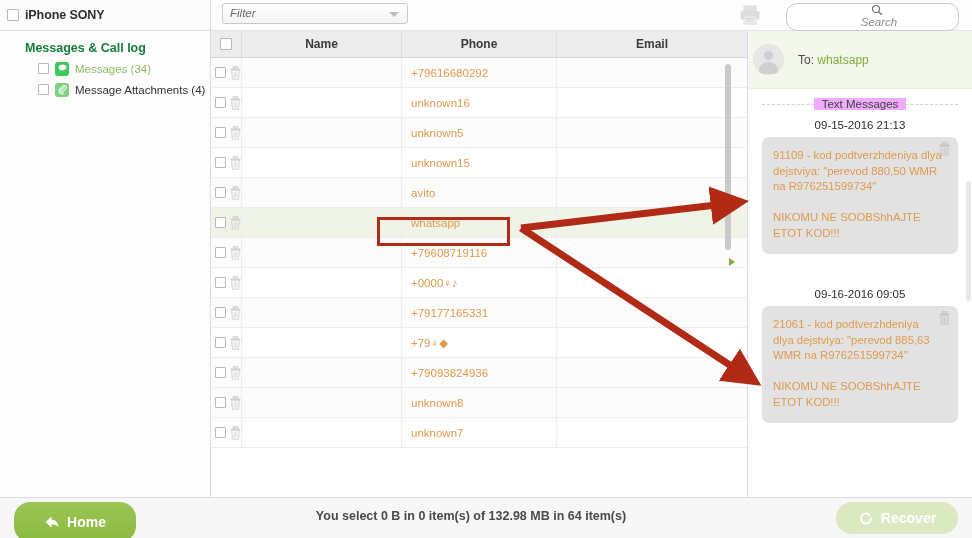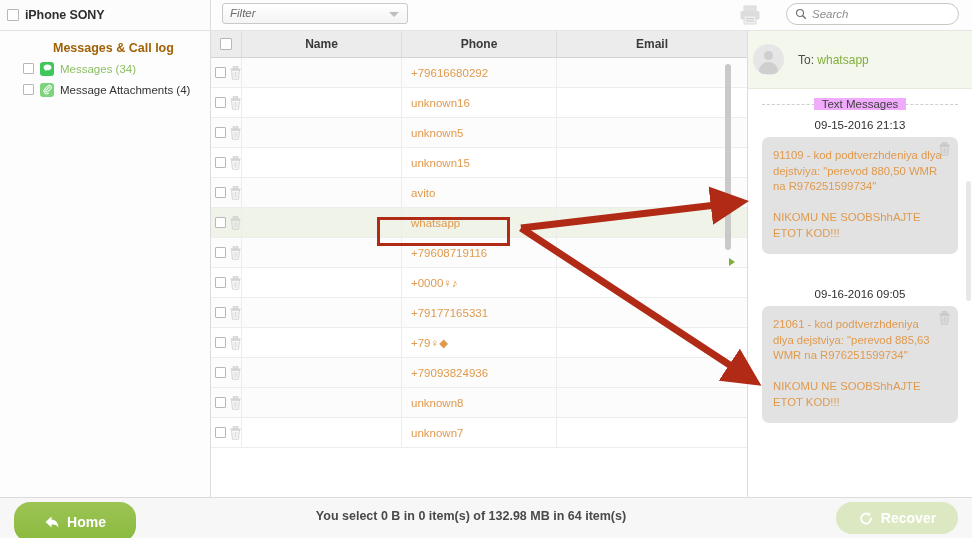--- a/index.html
+++ b/index.html
@@ -37,28 +37,27 @@
     border-radius: 1px;
     display: inline-block;
     flex: 0 0 auto;
   }
   #device-name {
     font-size: 12.5px; font-weight: bold; color: #2f2f2f;
     margin-left: 6px;
     letter-spacing: -0.1px;
   }
   #group-title {
-    font-size: 12.5px; font-weight: bold; color: #a16207;
+    font-size: 12.5px; font-weight: bold; color: #15803d;
     padding: 10px 0 4px 25px;
-    margin-left: 28px;
   }
   .side-item {
     display: flex; align-items: center;
     height: 19px;
-    padding-left: 23px;
+    padding-left: 38px;
     margin-bottom: 2px;
   }
   .side-item .cbox { width: 11px; height: 11px; }
   .si-icon {
     width: 14px; height: 14px;
     border-radius: 3px;
     margin-left: 6px;
     flex: 0 0 auto;
     position: relative;
     display: flex; align-items: center; justify-content: center;
@@ -91,26 +90,27 @@
     border-left: 5px solid transparent;
     border-right: 5px solid transparent;
     border-top: 5px solid #bdbdbd;
   }
   #printer-icon {
     position: absolute; left: 528px; top: 5px;
     width: 22px; height: 20px;
   }
   #search-box {
     position: absolute; left: 575px; top: 3px;
-    width: 173px; height: 22px;
+    width: 173px; height: 28px;
     border: 1px solid #c8c8c8;
     border-radius: 11px;
     background: #fff;
     display: flex; align-items: center;
     padding-left: 8px;
+    flex-direction: column;
   }
   #search-placeholder {
     font-size: 11.5px; font-style: italic; color: #8b8b8b;
     margin-left: 5px;
   }
 
   
   #table-wrap {
     position: absolute; left: 211px; top: 31px;
     width: 537px; height: 466px;

